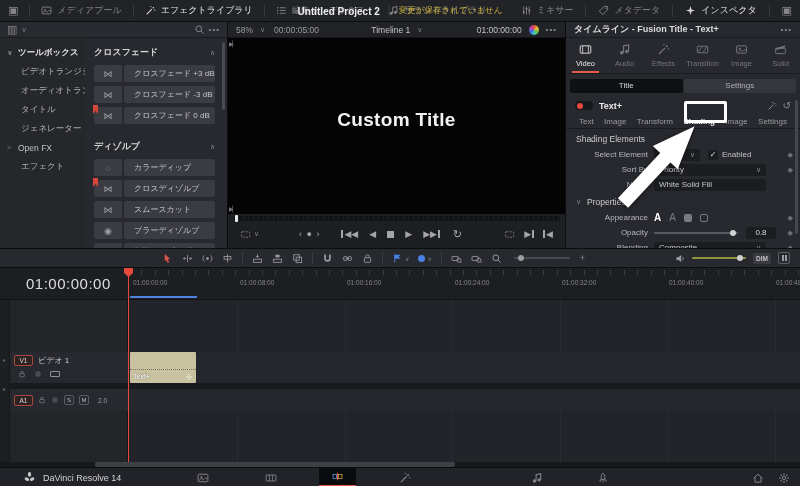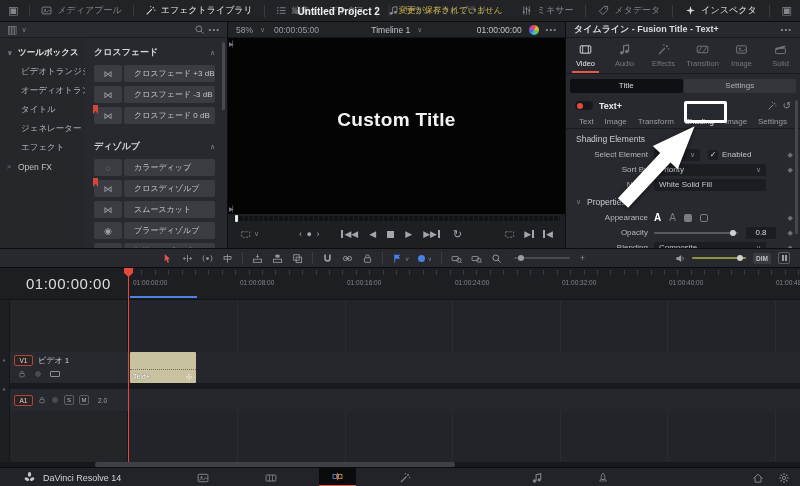--- a/index.html
+++ b/index.html
@@ -64,21 +64,21 @@
 .seg{display:flex;margin:5px 4px 4px}
 .seg>div{flex:1;height:14px;line-height:14px;text-align:center;font-size:8px;border-radius:2px}
 .seg .on{background:#0f1013;color:#d9dadd}
 .seg .off{background:#35363c;color:#b0b1b6;margin-left:1px}
 #node-row{display:flex;align-items:center;height:17px;padding:0 9px;gap:6px}
 .toggle{width:18px;height:9px;background:#17181b;border-radius:5px;position:relative}
 .toggle .dot{position:absolute;left:2px;top:1.5px;width:6px;height:6px;border-radius:50%;background:#e8483c}
 #node-name{font-weight:bold;color:#e9eaec;font-size:9px}
 #node-row .sp{flex:1}
 #text-tabs{display:flex;justify-content:space-between;padding:0 13px;height:15px;align-items:center;border-bottom:1px solid #1a1b1e;font-size:8px;color:#9b9ca1}
-#text-tabs .on{color:#eceded;font-weight:normal}
+#text-tabs .on{color:#eceded;font-weight:bold}
 .sec-head{padding:5px 0 3px 10px;font-size:8.5px;color:#cbccd0;display:flex;align-items:center;gap:4px}
 .irow{display:flex;align-items:center;height:15px;padding-right:18px;position:relative}
 .irow .lbl{width:82px;text-align:right;margin-right:6px;color:#b6b7bd;font-size:8px;white-space:nowrap}
 .kf{position:absolute;right:7px;color:#6f7076;font-size:7px}
 .sel{background:#1c1d21;border-radius:2px;height:12px;display:flex;align-items:center;justify-content:space-between;padding:0 5px;color:#c6c7cb;font-size:8px}
 .sel .ch{color:#8a8b90;font-size:7px;margin-left:4px}
 .txt{background:#1c1d21;border:none;border-radius:2px;height:12px;width:112px;color:#c6c7cb;font-size:8px;padding:0 5px;font-family:inherit}
 .cb{width:10px;height:10px;background:#1c1d21;border-radius:2px;display:flex;align-items:center;justify-content:center;color:#dcdde0;font-size:8px;margin:0 4px 0 8px}
 .ap-ic{margin-right:8px;font-size:10px}
 .slider{width:84px;height:2px;background:#5a5b60;position:relative;border-radius:1px}
@@ -397,27 +397,27 @@
       </div>
     <div class="tree-item child">
         <span>オーディオトラン...</span>
       </div>
     <div class="tree-item child">
         <span>タイトル</span>
       </div>
     <div class="tree-item child">
         <span>ジェネレーター</span>
       </div>
-    <div class="tree-item child">
-        <span>エフェクト</span>
-      </div>
     <div class="tree-item">
       <span class="chev">&gt;</span>
       <span>Open FX</span>
     </div>
+    <div class="tree-item child">
+        <span>エフェクト</span>
+      </div>
   </div>
   <div id="fxlist">
     <div class="fx-sec-title">
       <span>クロスフェード</span>
       <span class="col">∧</span>
     </div>
     <div class="fx-item">
       <div class="fx-ic">
           <span>⋈</span>
         </div>

